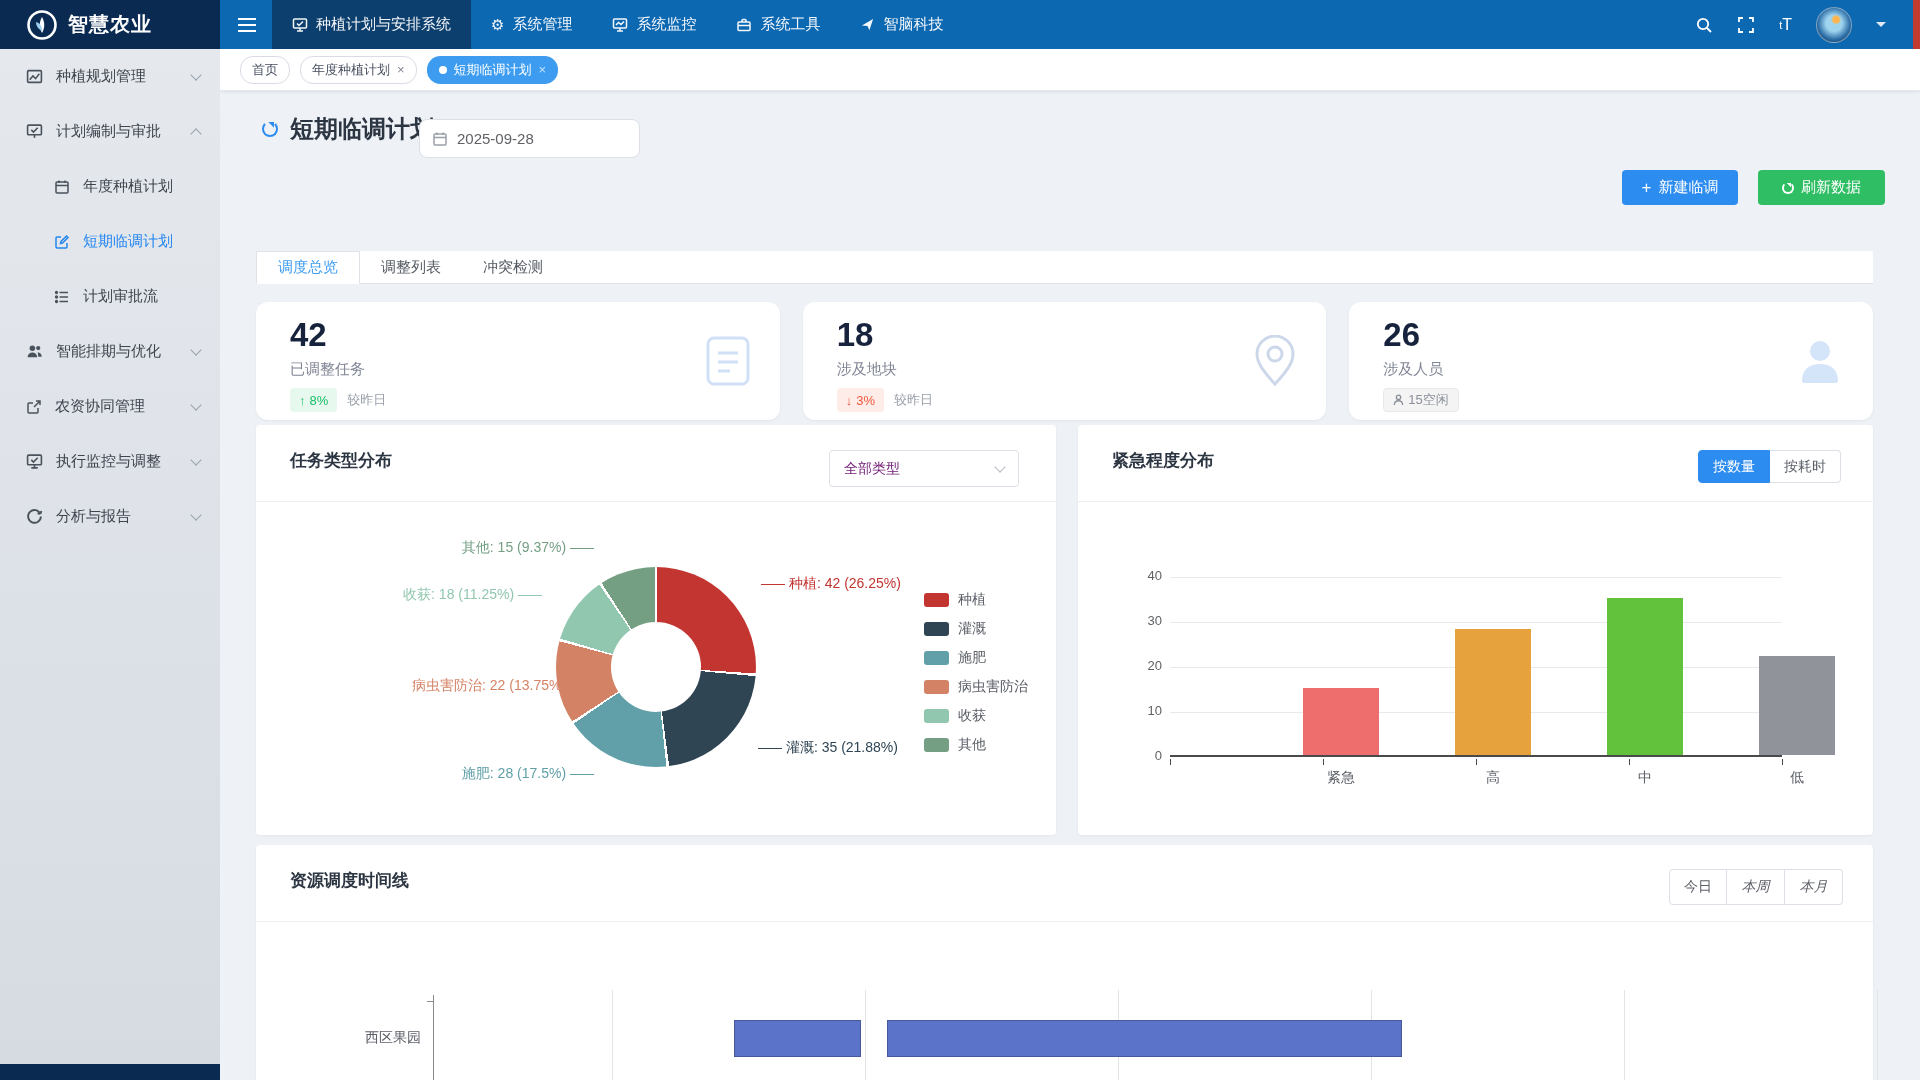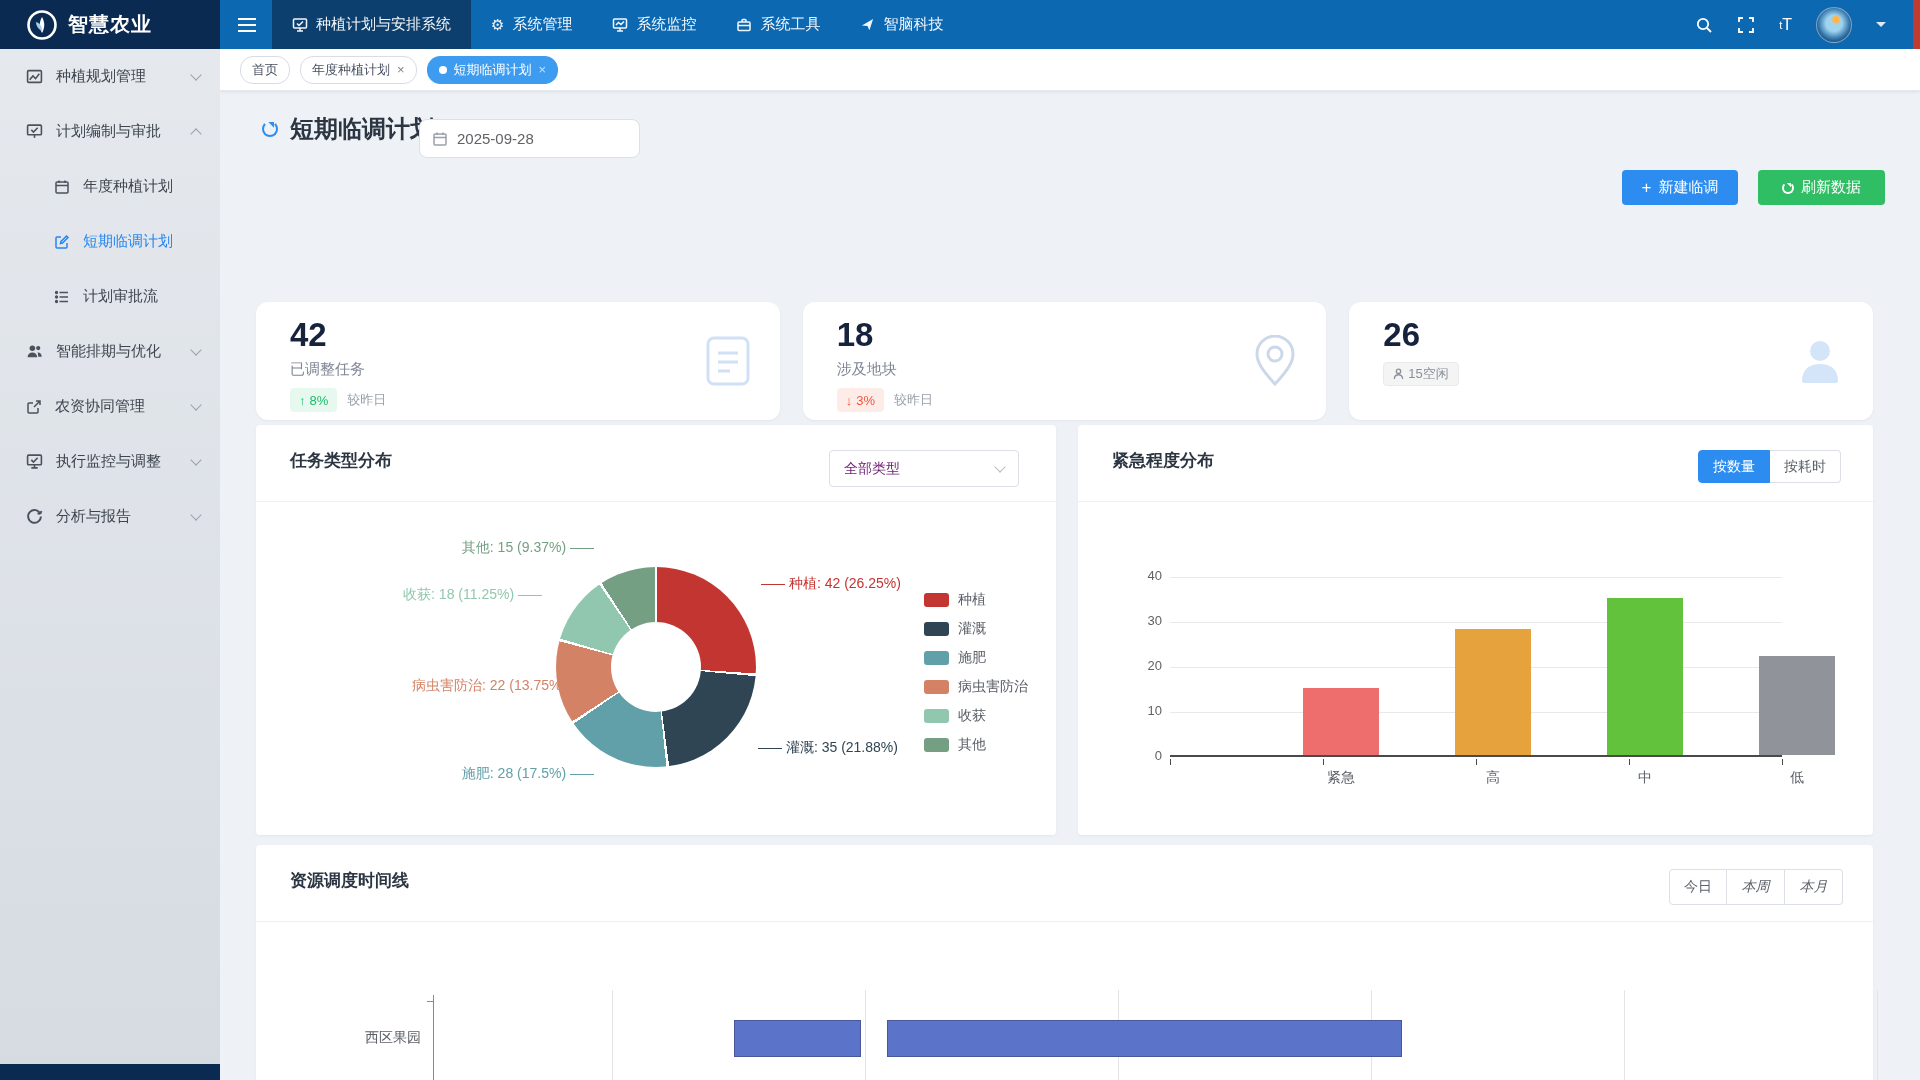--- a/index.html
+++ b/index.html
@@ -314,20 +314,31 @@
 
     <button class="btn btn-new">
       <span class="plus">+</span>
       <span>新建临调</span>
     </button>
     <button class="btn btn-refresh">
       <span class="circ-arrow"></span>
       <span>刷新数据</span>
     </button>
 
+    <div class="tabs-row">
+      <div class="tab active">
+          <span>调度总览</span>
+        </div>
+      <div class="tab">
+          <span>调整列表</span>
+        </div>
+      <div class="tab">
+          <span>冲突检测</span>
+        </div>
+    </div>
 
     <div class="stats">
       <div class="stat-card">
         <div class="stat-value">42</div>
         <div class="stat-label">已调整任务</div>
         <div class="stat-badges">
           <span class="badge up">
               <span>↑</span>
               <span>8%</span>
             </span>
@@ -348,20 +359,21 @@
             </span>
           <span class="badge-suffix">较昨日</span>
         </div>
         <svg class="stat-icon" width="46" height="52" viewBox="0 0 46 52" fill="none" stroke="#ccd8ea" stroke-width="3">
             <path d="M23 49 C10 35 5 27 5 19 A18 18 0 0 1 41 19 C41 27 36 35 23 49 Z"></path>
             <circle cx="23" cy="19" r="7"></circle>
           </svg>
       </div>
       <div class="stat-card">
         <div class="stat-value">26</div>
+        <div class="stat-label">涉及人员</div>
         <div class="stat-badges">
           <span class="badge idle">
             <svg width="11" height="12" viewBox="0 0 12 13" fill="none" stroke="currentColor" stroke-width="1.4">
                 <circle cx="6" cy="3.5" r="2.4"></circle>
                 <path d="M1.5 12 C1.5 8.8 3.5 7.3 6 7.3 C8.5 7.3 10.5 8.8 10.5 12"></path>
               </svg>
             <span>15空闲</span>
           </span>
         </div>
         <svg class="stat-icon" width="50" height="50" viewBox="0 0 50 50" fill="#d5e5f9">

